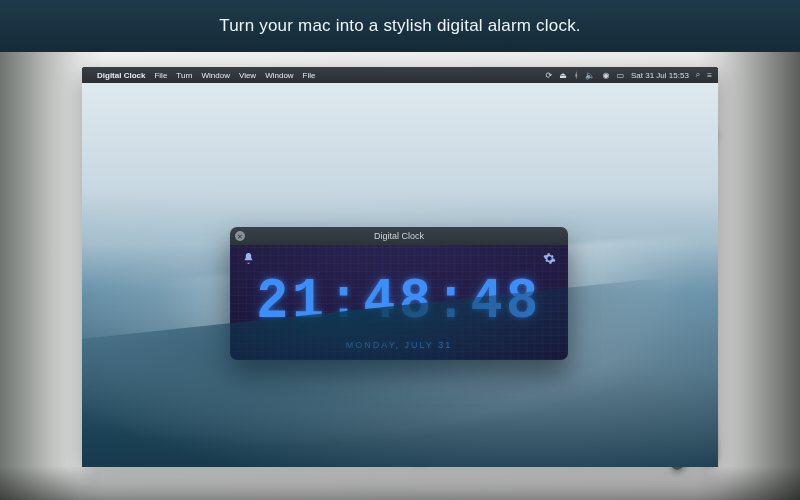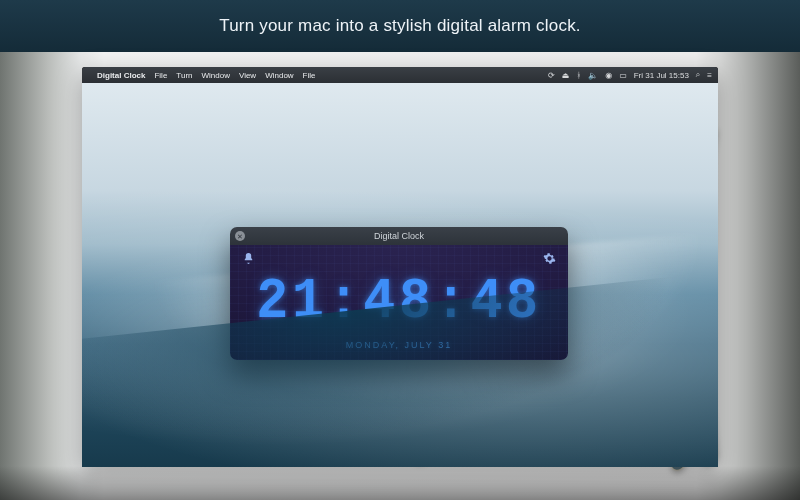--- a/index.html
+++ b/index.html
@@ -150,21 +150,21 @@
       <span>Window</span>
       <span>File</span>
       <span class="spacer"></span>
       <span class="status-icons">
         <span>⟳</span>
         <span>⏏</span>
         <span>ᚼ</span>
         <span>🔈</span>
         <span>◉</span>
         <span>▭</span>
-        <span>Fri 31 Jul  15:53</span>
+        <span>Sat 31 Jul  15:53</span>
         <span>⌕</span>
         <span>≡</span>
       </span>
     </div>
 
     <div class="wallpaper">
 
       <div class="clock-window">
         <div class="titlebar">
           <span class="close">

